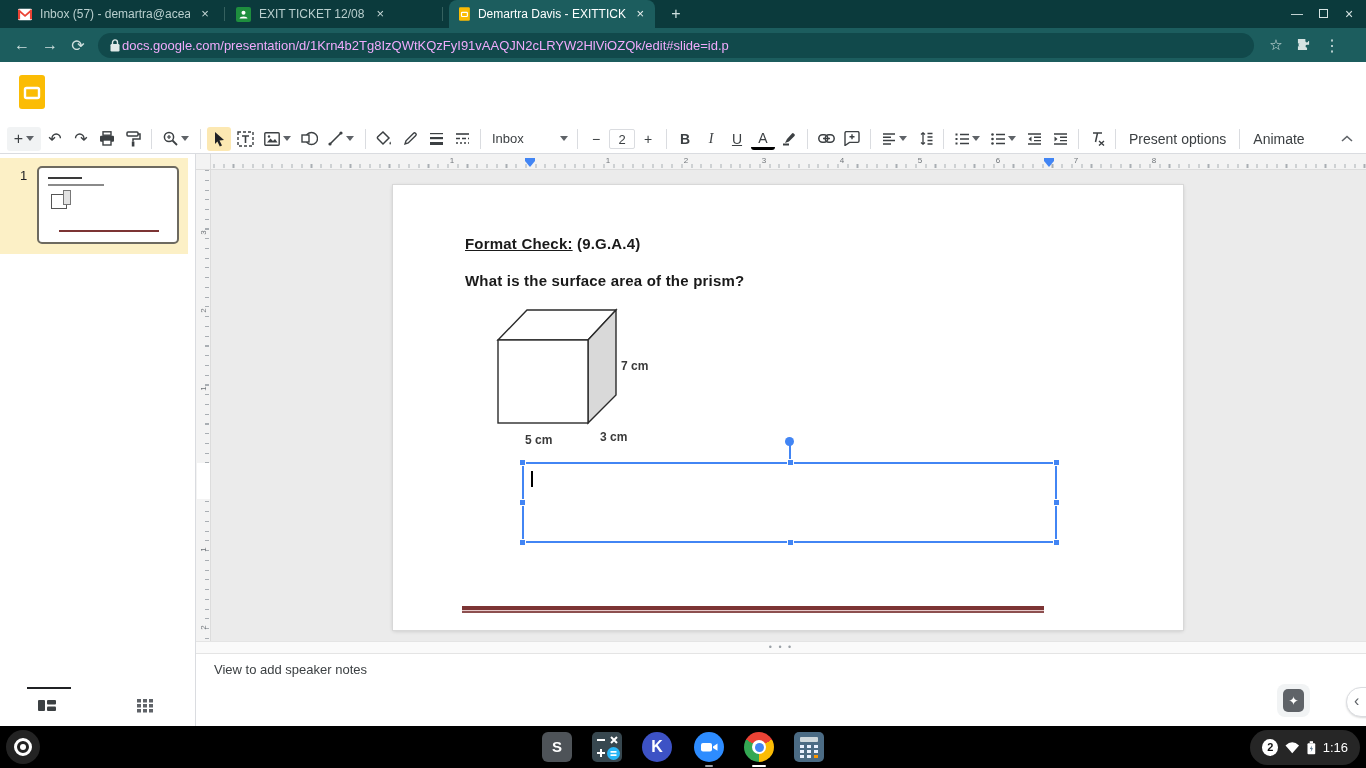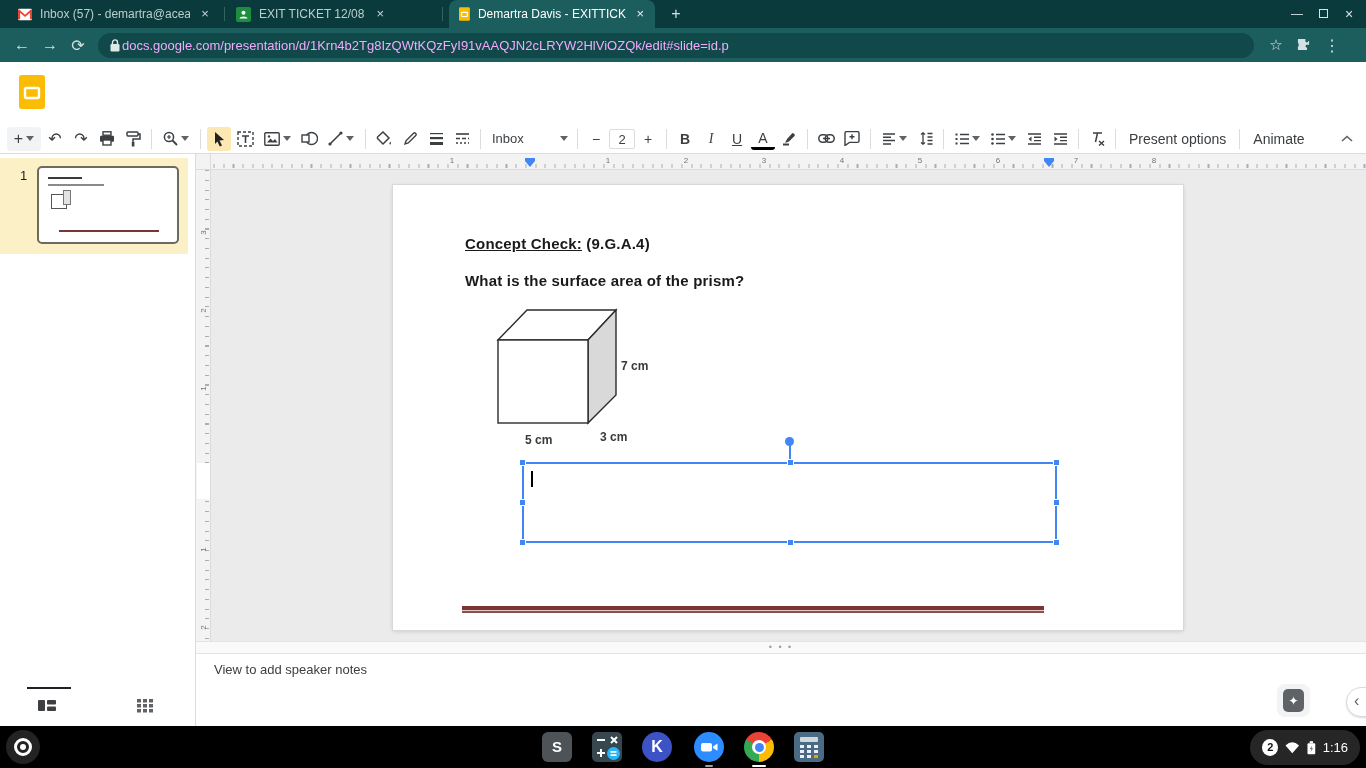--- a/index.html
+++ b/index.html
@@ -463,21 +463,21 @@
     <div class="abs" style="left:1px; top:293px; width:13px; height:36px; background:#fff;"></div>
   </div>
   <span class="vnum" style="top:74px;">3</span>
   <span class="vnum" style="top:152px;">2</span>
   <span class="vnum" style="top:230px;">1</span>
   <span class="vnum" style="top:391px;">1</span>
   <span class="vnum" style="top:469px;">2</span>
 
   <div class="page">
     <div class="heading">
-      <span class="u">Concept Check:</span><span> (9.G.A.4)</span>
+      <span class="u">Format Check:</span><span> (9.G.A.4)</span>
     </div>
     <div class="question">What is the surface area of the prism?</div>
 
     <svg class="abs" style="left:100px; top:118px;" width="162" height="148" viewBox="0 0 162 148">
       <polygon points="5,37 34,7 123,7 95,37" fill="#ffffff" stroke="#2b2b2b" stroke-width="1.4"></polygon>
       <polygon points="95,37 123,7 123,92 95,120" fill="#d9d9d9" stroke="#2b2b2b" stroke-width="1.4"></polygon>
       <rect x="5" y="37" width="90" height="83" fill="#ffffff" stroke="#2b2b2b" stroke-width="1.4"></rect>
       <text x="128" y="67" font-size="12" font-weight="600" fill="#3a3a3a">7 cm</text>
       <text x="32" y="141" font-size="12" font-weight="600" fill="#3a3a3a">5 cm</text>
       <text x="107" y="138" font-size="12" font-weight="600" fill="#3a3a3a">3 cm</text>

